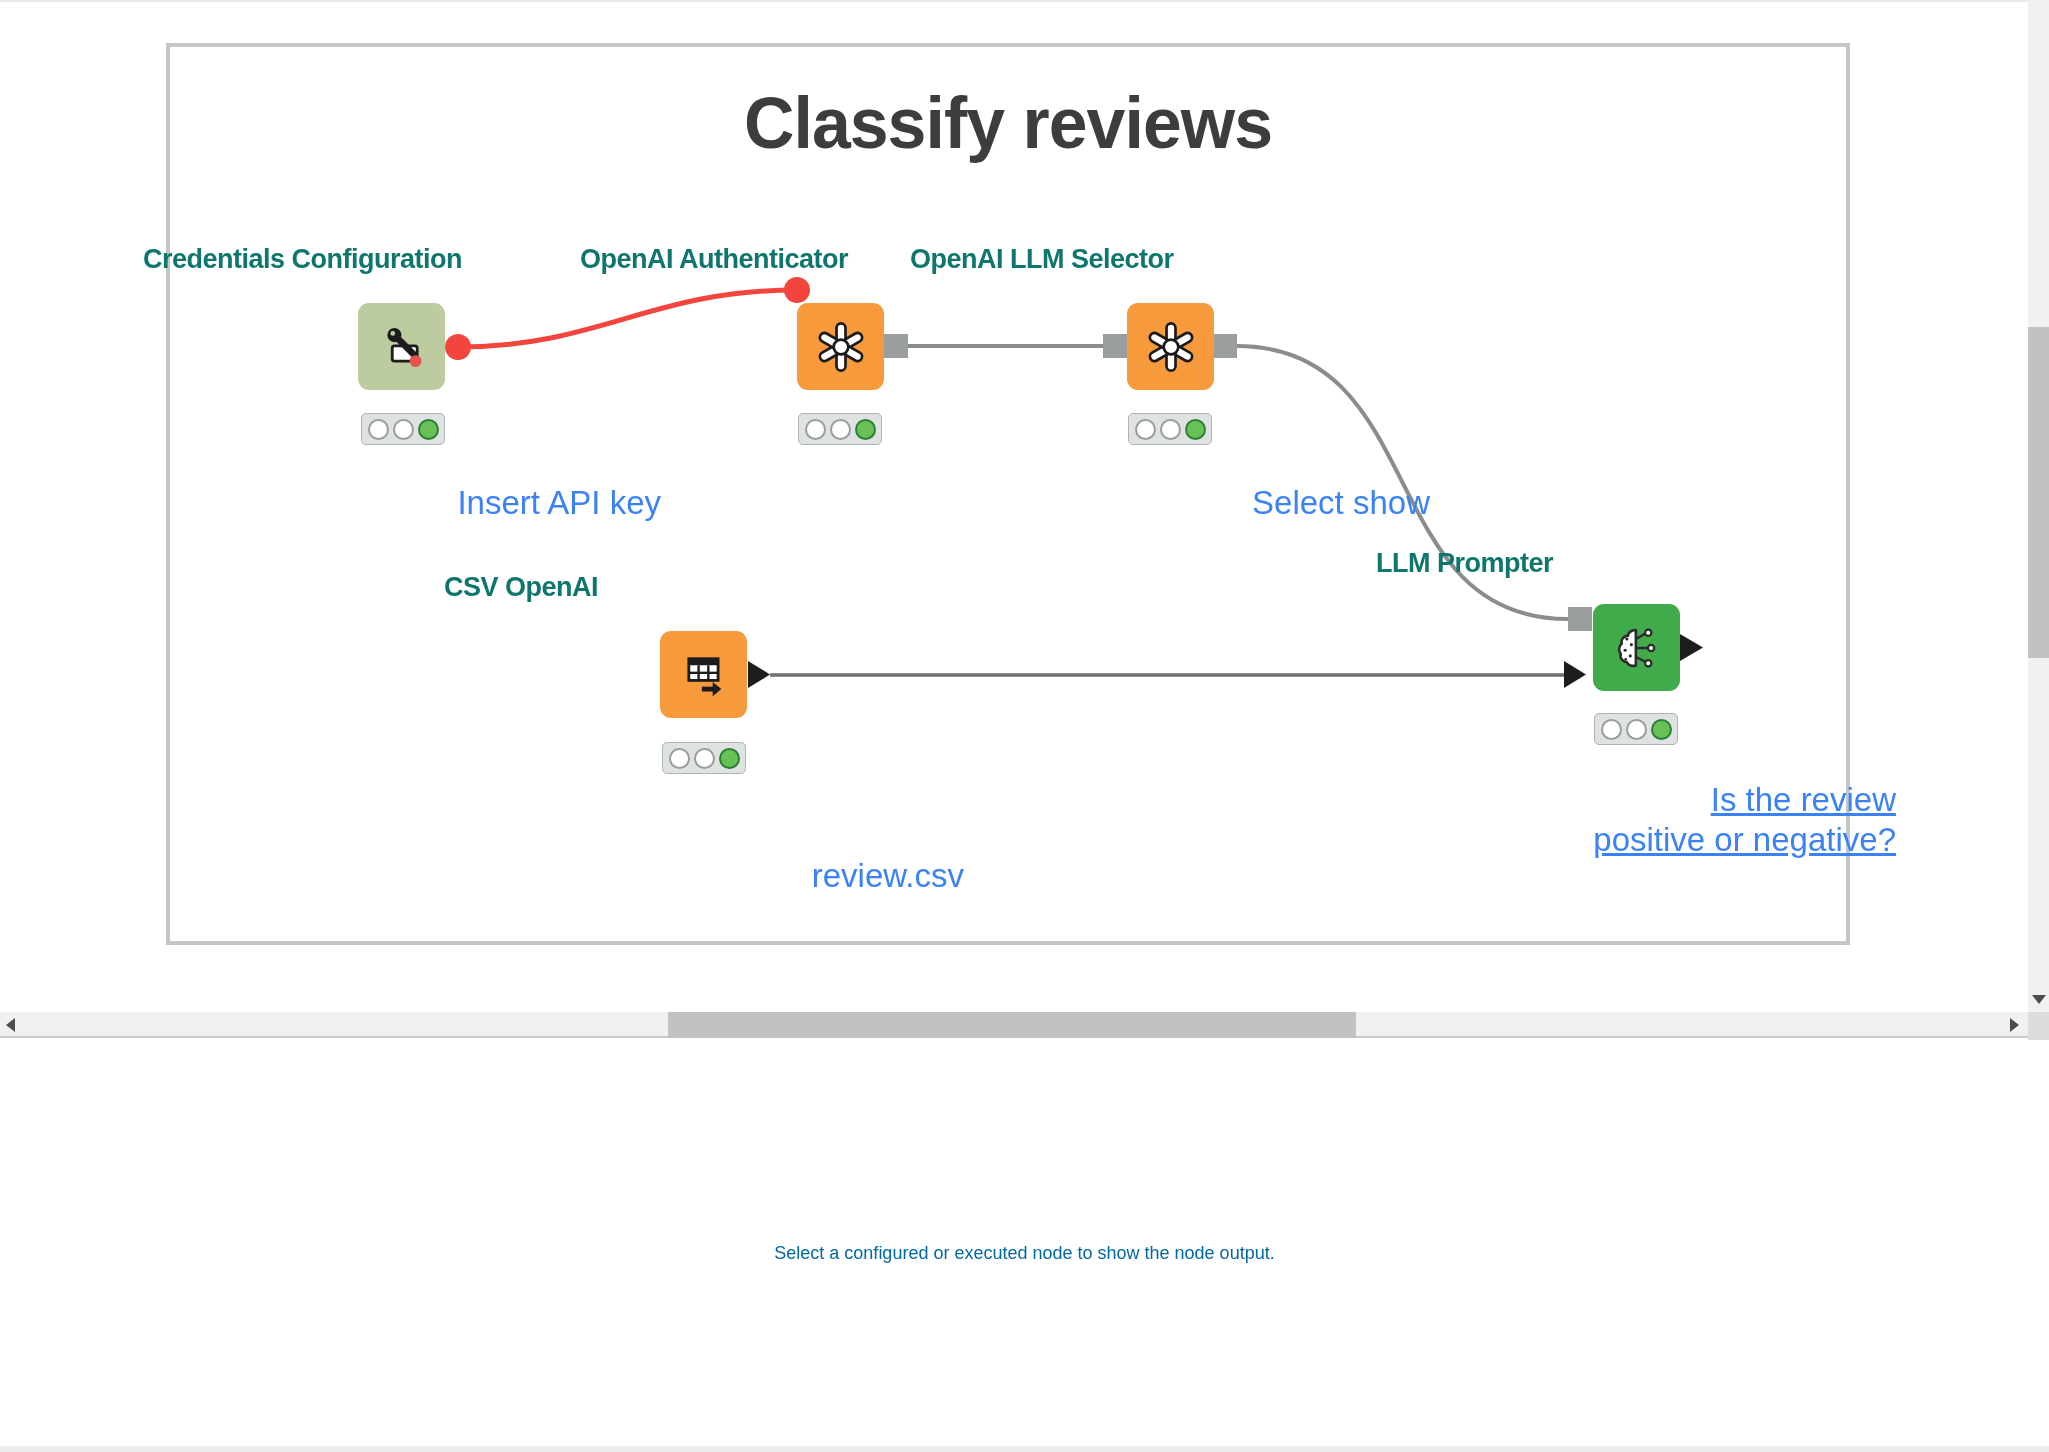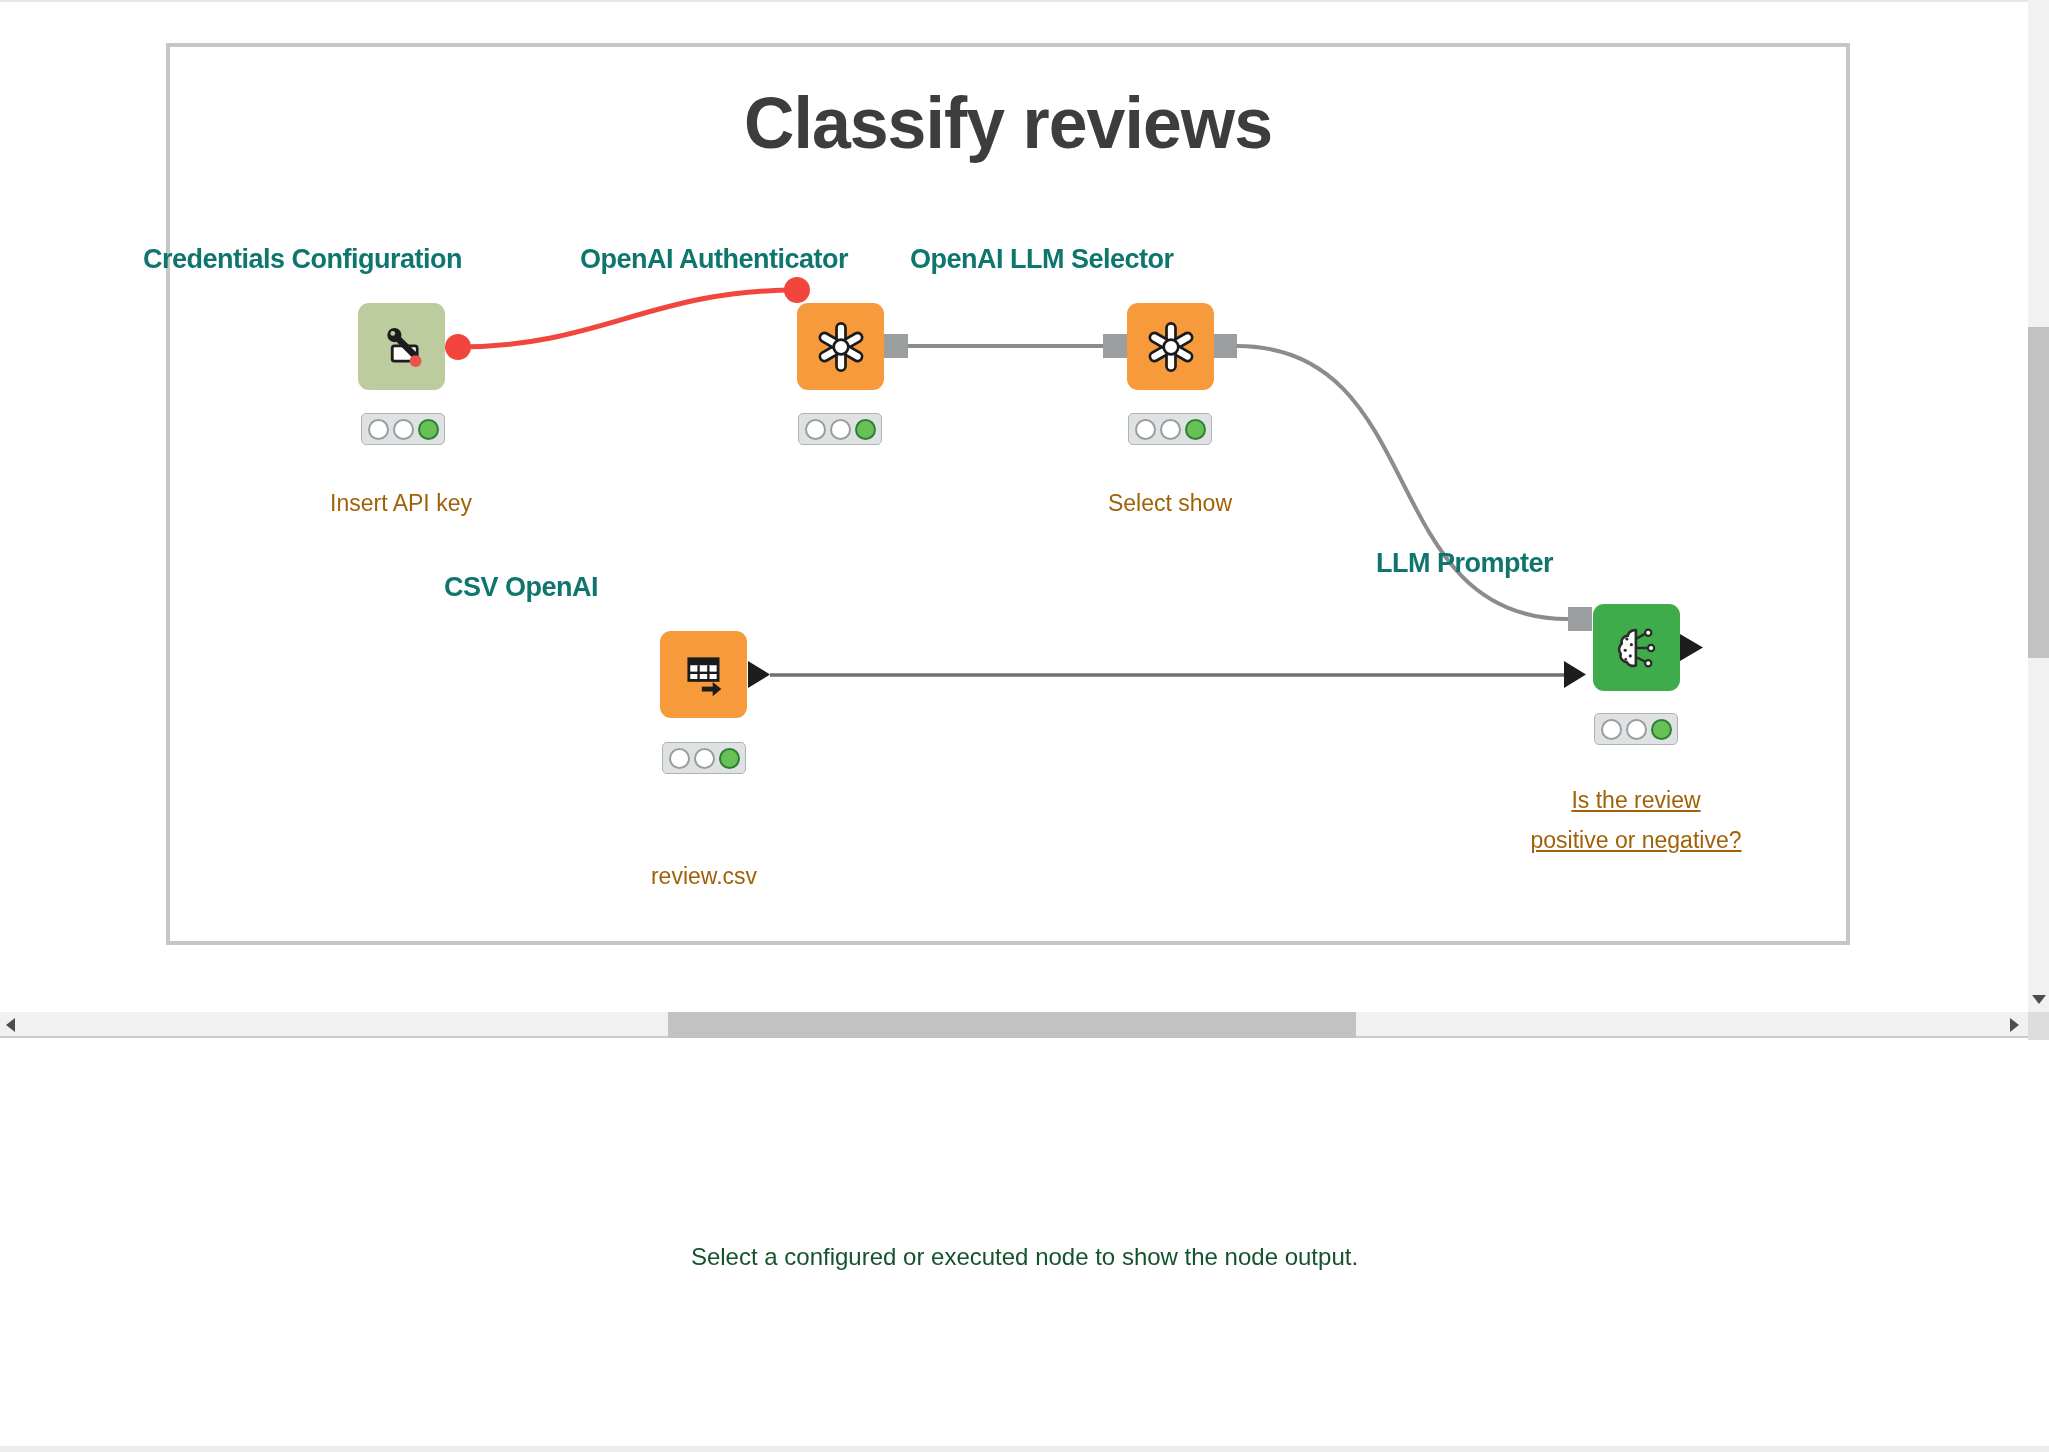--- a/index.html
+++ b/index.html
@@ -13,21 +13,21 @@
 
   #workflow-title { left:166px; top:82px; width:1684px; text-align:center;
                     font-size:72px; font-weight:700; color:#3d3d3d;
                     letter-spacing:-1px; transform:scaleX(0.97); }
 
   
   .node-label { width:520px; text-align:left; font-size:27px; font-weight:700;
                 color:#0f766e; letter-spacing:-0.5px; }
   .node-square { width:87px; height:87px; border-radius:11px; }
   .node-square svg { position:absolute; left:50%; top:50%; transform:translate(-50%,-50%); }
-  .annotation { width:520px; text-align:center; font-size:23px; color:#a16207;
+  .annotation { width:520px; text-align:right; font-size:33px; color:#3b82f6;
                 line-height:40px; white-space:pre-line; }
 
   
   .traffic-light { width:84px; height:32px; background:#dfe2e3;
                    border:1px solid #b0b3b5; border-radius:5px;
                    display:flex; align-items:center; justify-content:center; gap:4px; }
   .tl-dot { width:21px; height:21px; border-radius:50%; background:#ffffff;
             border:2px solid #9a9da0; }
   .tl-dot.on { background:#67c156; border:2px solid #2e7f36; }
 
@@ -45,21 +45,21 @@
   #v-scroll-thumb { left:2028px; top:327px; width:21px; height:331px; background:#c2c2c2; }
   #v-scroll-down-arrow { left:2032px; top:995px; width:0; height:0;
         border-left:7px solid transparent; border-right:7px solid transparent;
         border-top:9px solid #4d4d4d; }
   #scroll-corner { left:2028px; top:1012px; width:21px; height:28px; background:#dcdcdc; }
 
   #top-hairline { left:0; top:0; width:2049px; height:2px; background:#e8e8e8; }
   #bottom-strip { left:0; top:1446px; width:2049px; height:6px; background:#ececec; }
 
   #output-message { left:0; top:1243px; width:2049px; text-align:center;
-                    font-size:24px; color:#14532d; }
+                    font-size:18px; color:#0369a1; }
 </style>
 </head>
 <body>
 
 <div class="abs" id="top-hairline"></div>
 <div class="abs" id="canvas-panel"></div>
 <div class="abs" id="workflow-title">Classify reviews</div>
 
 <svg class="abs" style="left:0;top:0;" width="2049" height="1452" viewBox="0 0 2049 1452">
 

